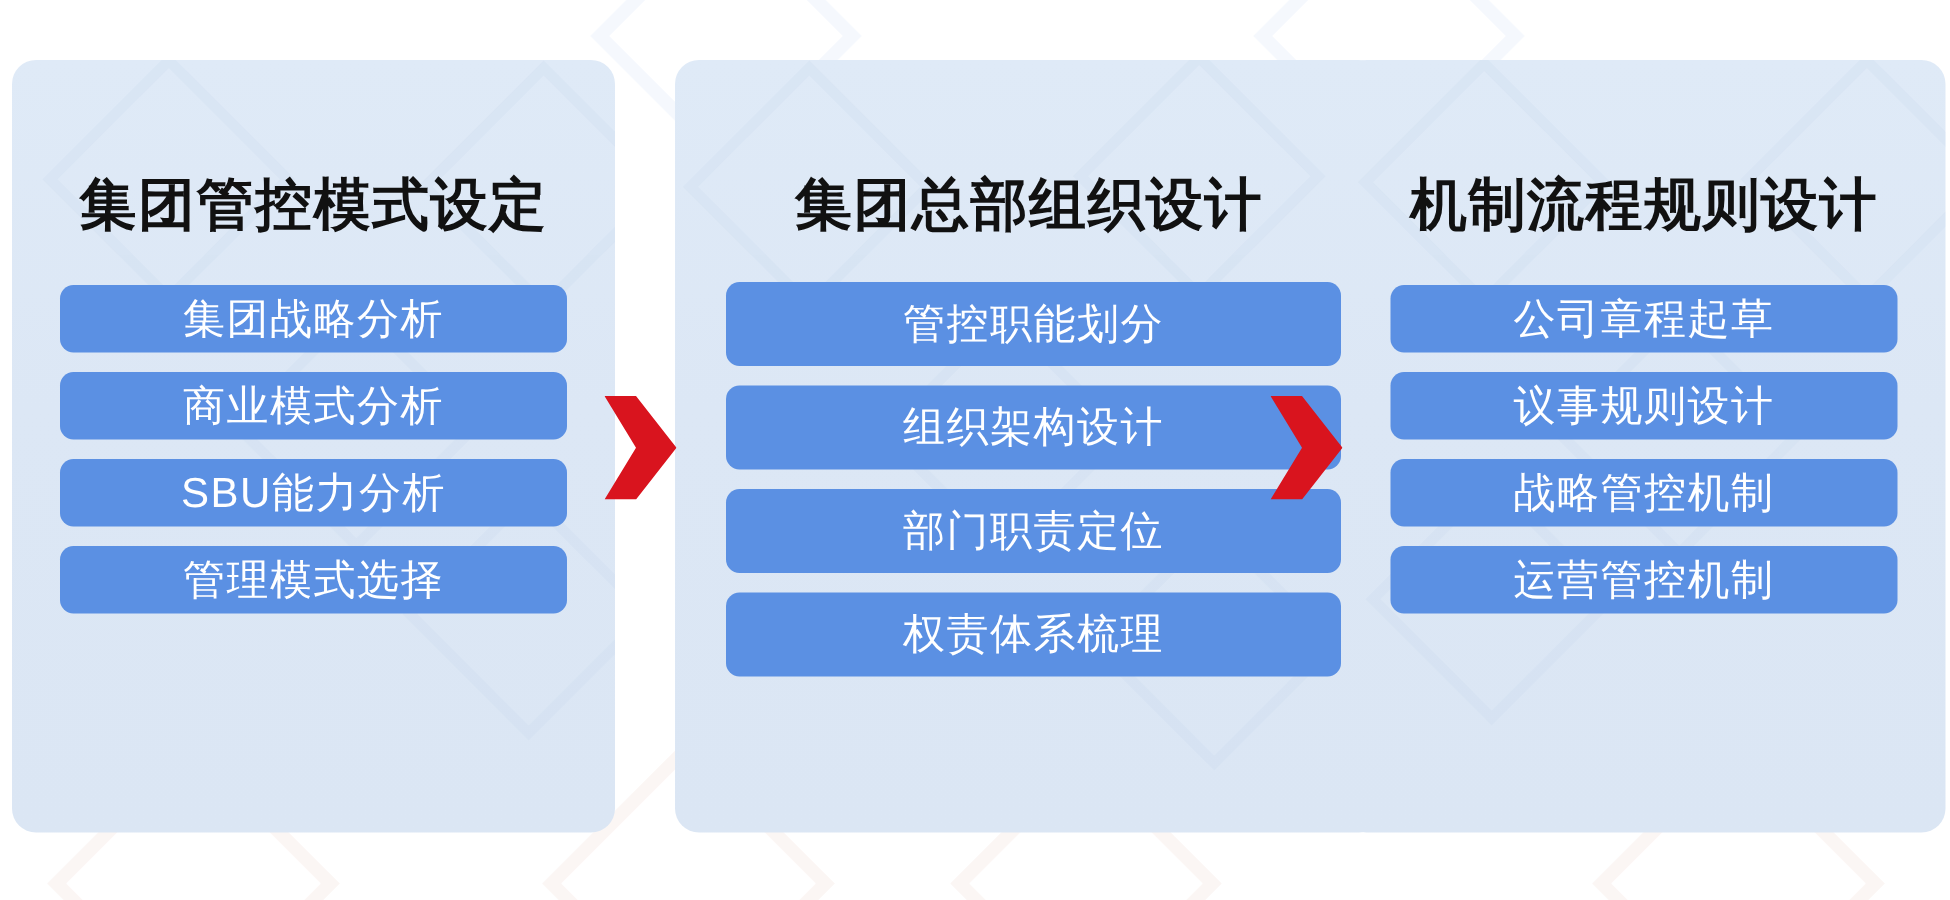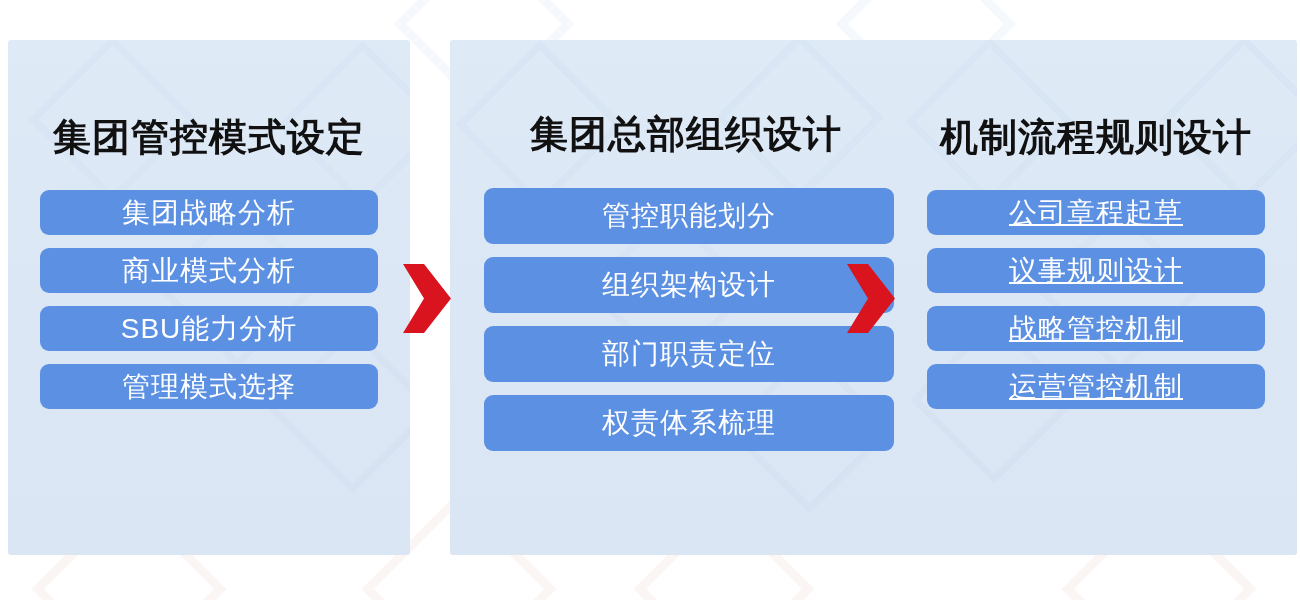--- a/index.html
+++ b/index.html
@@ -19,21 +19,21 @@
     border:9px solid #c96a52;
     transform:rotate(45deg);
   }
   .wm.blue .dia{border-color:#5b90e3;}
 
   .panel{
     position:absolute;
     top:40px;
     height:515px;
     background:linear-gradient(180deg,#dfeaf7 0%,#dce7f5 45%,#dbe6f4 100%);
-    border-radius:3px;
+    border-radius:16px;
     box-sizing:border-box;
     overflow:hidden;
   }
   .panel .pwm{
     position:absolute;opacity:.30;pointer-events:none;
   }
   .panel .pwm .dia{
     width:100%;height:100%;
     border:7px solid #ccdcef;
     transform:rotate(45deg);
@@ -67,27 +67,27 @@
     font-size:28px;
     letter-spacing:1px;
     box-sizing:border-box;
   }
 
   
   #panel-1{left:8px;width:402px;}
   #panel-1 .items{top:150px;}
   #panel-1 .item{height:45px;margin-bottom:13px;}
 
-  #panel-2{left:450px;width:472px;font-family:Liberation Mono, monospace;}
+  #panel-2{left:450px;width:472px;}
   #panel-2 .items{top:148px;left:34px;right:28px;}
   #panel-2 .item{height:56px;margin-bottom:13px;}
 
   #panel-3{left:895px;width:402px;padding-left:40px;}
   #panel-3 .items{top:150px;}
-  #panel-3 .item{height:45px;margin-bottom:13px;text-decoration:underline;}
+  #panel-3 .item{height:45px;margin-bottom:13px;}
 
   
   .arrow{
     position:absolute;
     top:264px;
     width:48px;height:69px;
     z-index:5;
   }
   #arrow-1{left:403px;}
   #arrow-2{left:847px;}

